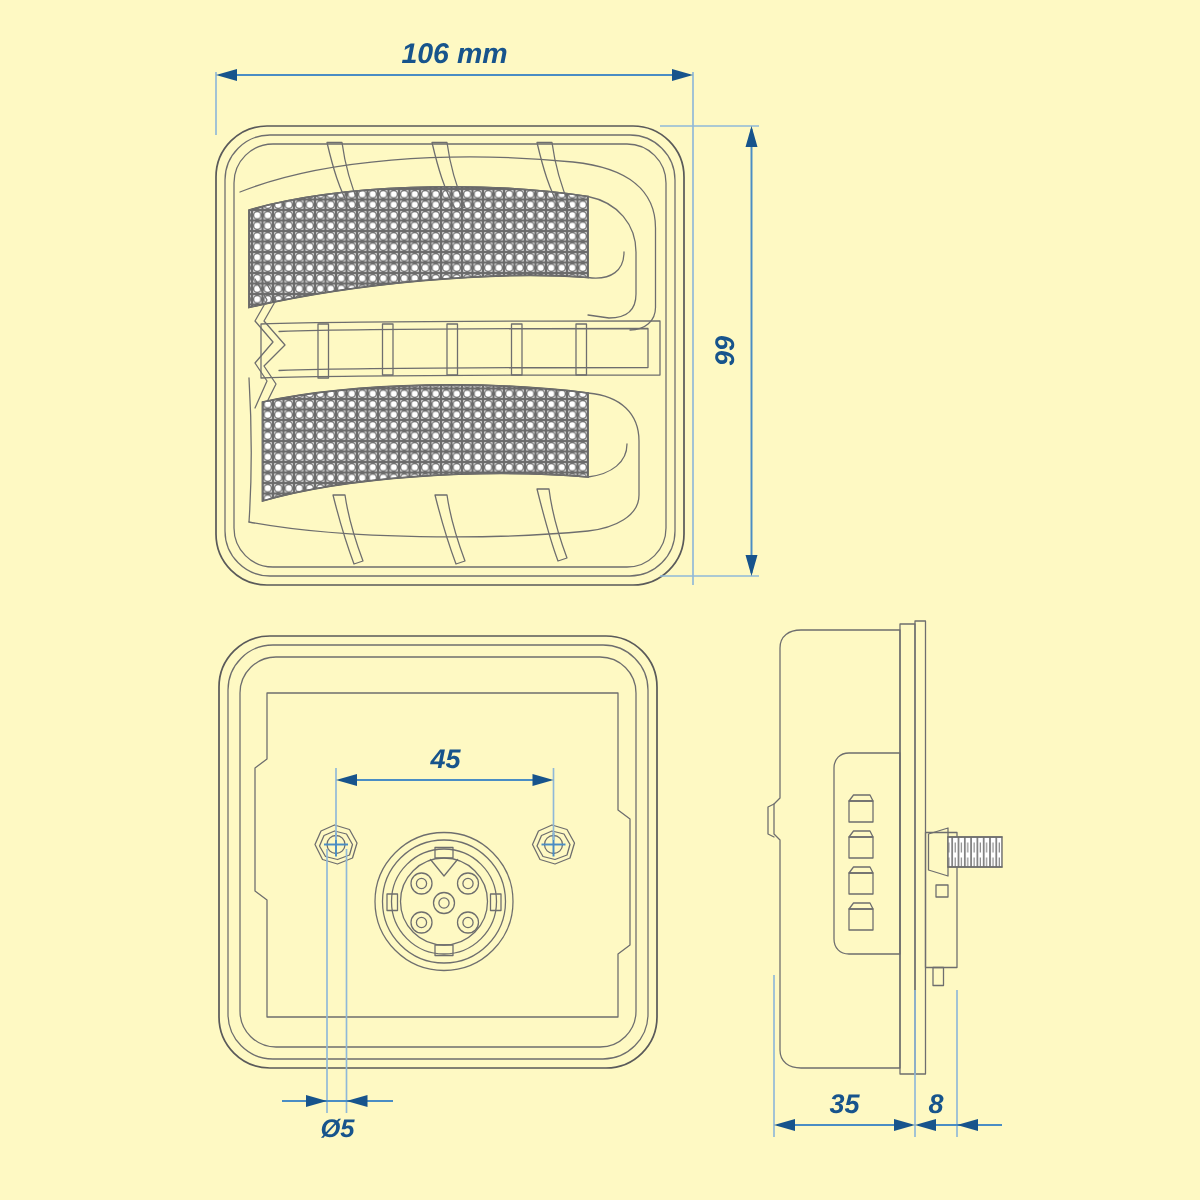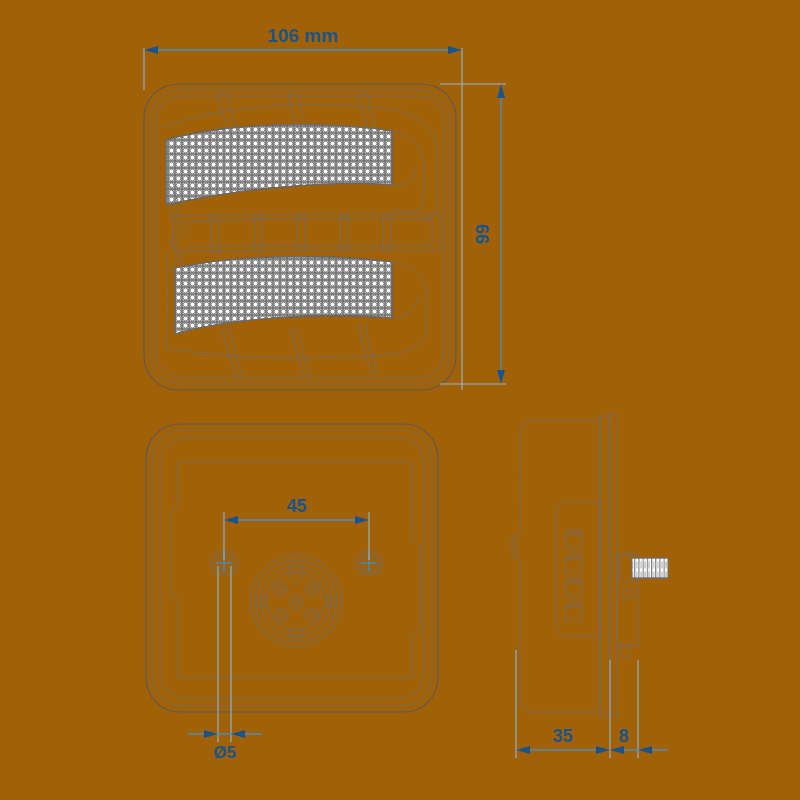--- a/index.html
+++ b/index.html
@@ -10,21 +10,22 @@
   body {
     width: 800px;
     height: 800px;
     font-family: "Liberation Sans", sans-serif;
     overflow: hidden;
   }
   #drawing-root {
     position: relative;
     width: 800px;
     height: 800px;
-    background: #a16207;
+    background: #fef9c3;
+    font-style: italic;
   }
   svg.sheet {
     position: absolute;
     left: 0;
     top: 0;
     width: 800px;
     height: 800px;
     display: block;
   }
   .dim-text {

